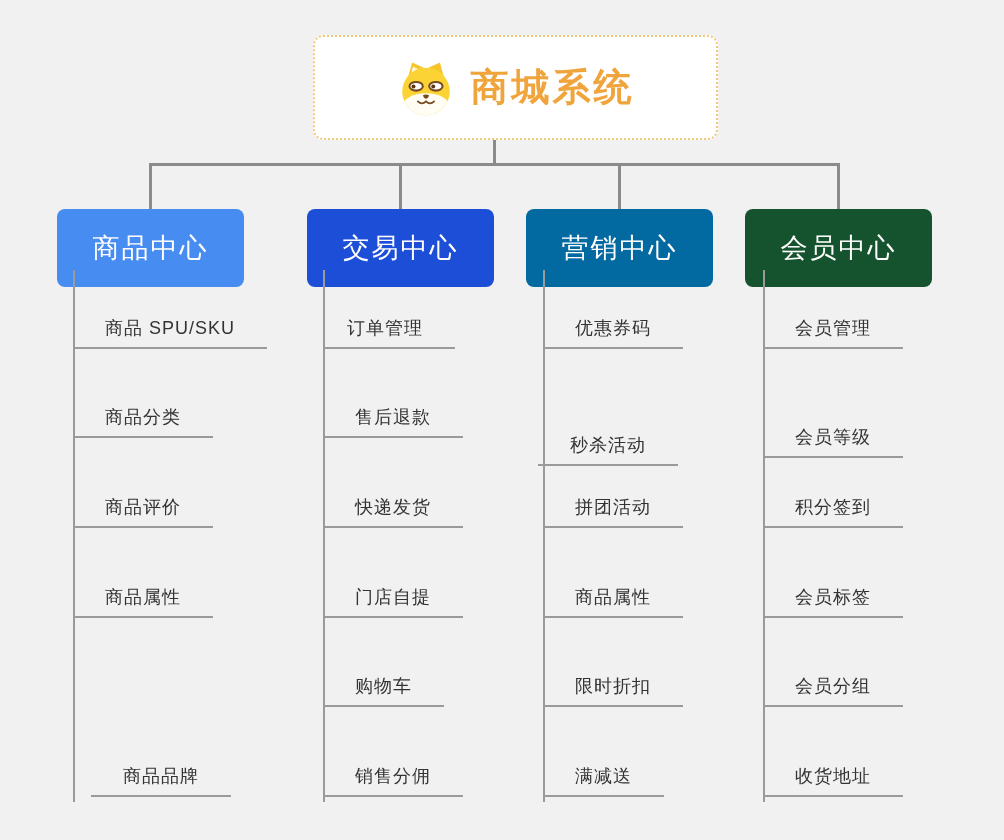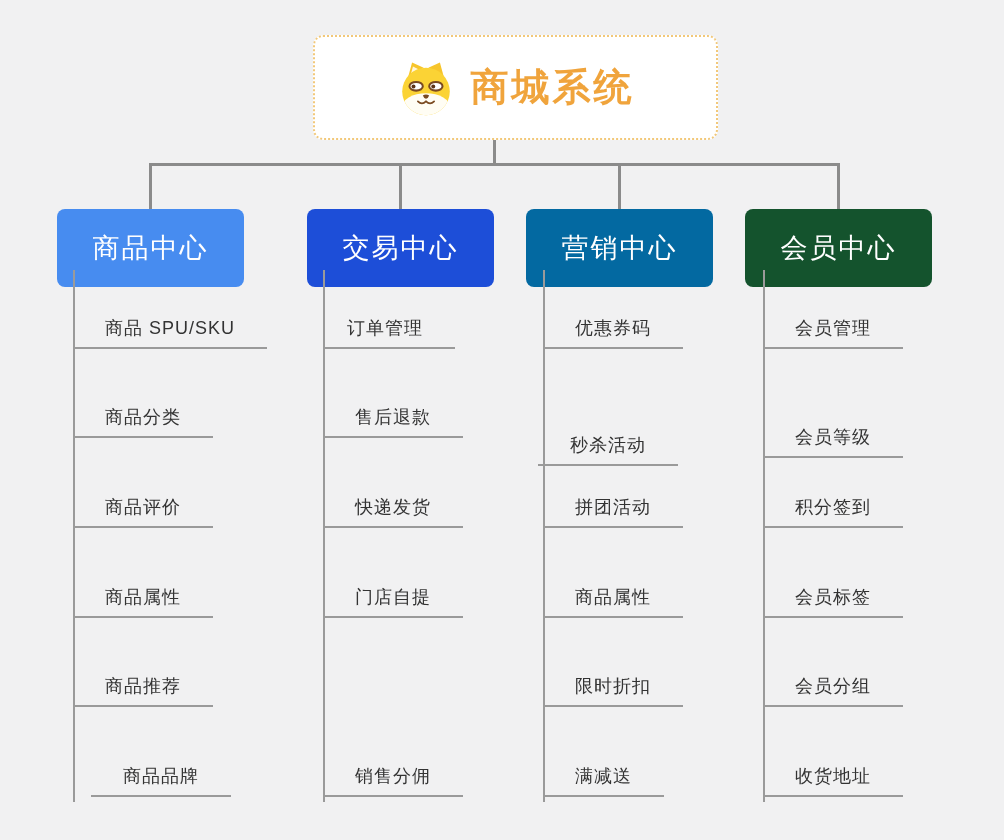--- a/index.html
+++ b/index.html
@@ -72,27 +72,27 @@
 
   <div class="vcol" style="left:73px;  top:270px; height:532px;"></div>
   <div class="vcol" style="left:323px; top:270px; height:532px;"></div>
   <div class="vcol" style="left:543px; top:270px; height:532px;"></div>
   <div class="vcol" style="left:763px; top:270px; height:532px;"></div>
 
   <div class="leaf" style="left:73px; top:316px;">商品 SPU/SKU</div>
   <div class="leaf" style="left:73px; top:405px;">商品分类</div>
   <div class="leaf" style="left:73px; top:495px;">商品评价</div>
   <div class="leaf" style="left:73px; top:585px;">商品属性</div>
-  <div class="leaf" style="left:73px; top:674px;">商品推荐</div>
   <div class="leaf" style="left:73px; top:764px;margin-left:18px;">商品品牌</div>
 
   <div class="leaf" style="left:323px; top:316px;padding-left:24px;">订单管理</div>
   <div class="leaf" style="left:323px; top:405px;">售后退款</div>
   <div class="leaf" style="left:323px; top:495px;">快递发货</div>
   <div class="leaf" style="left:323px; top:585px;">门店自提</div>
+  <div class="leaf" style="left:323px; top:674px;">购物车</div>
   <div class="leaf" style="left:323px; top:764px;">销售分佣</div>
 
   <div class="leaf" style="left:543px; top:316px;">优惠券码</div>
   <div class="leaf" style="left:538px; top:405px;margin-top:28px;">秒杀活动</div>
   <div class="leaf" style="left:543px; top:495px;">拼团活动</div>
   <div class="leaf" style="left:543px; top:585px;">商品属性</div>
   <div class="leaf" style="left:543px; top:674px;">限时折扣</div>
   <div class="leaf" style="left:543px; top:764px;">满减送</div>
 
   <div class="leaf" style="left:763px; top:316px;">会员管理</div>

